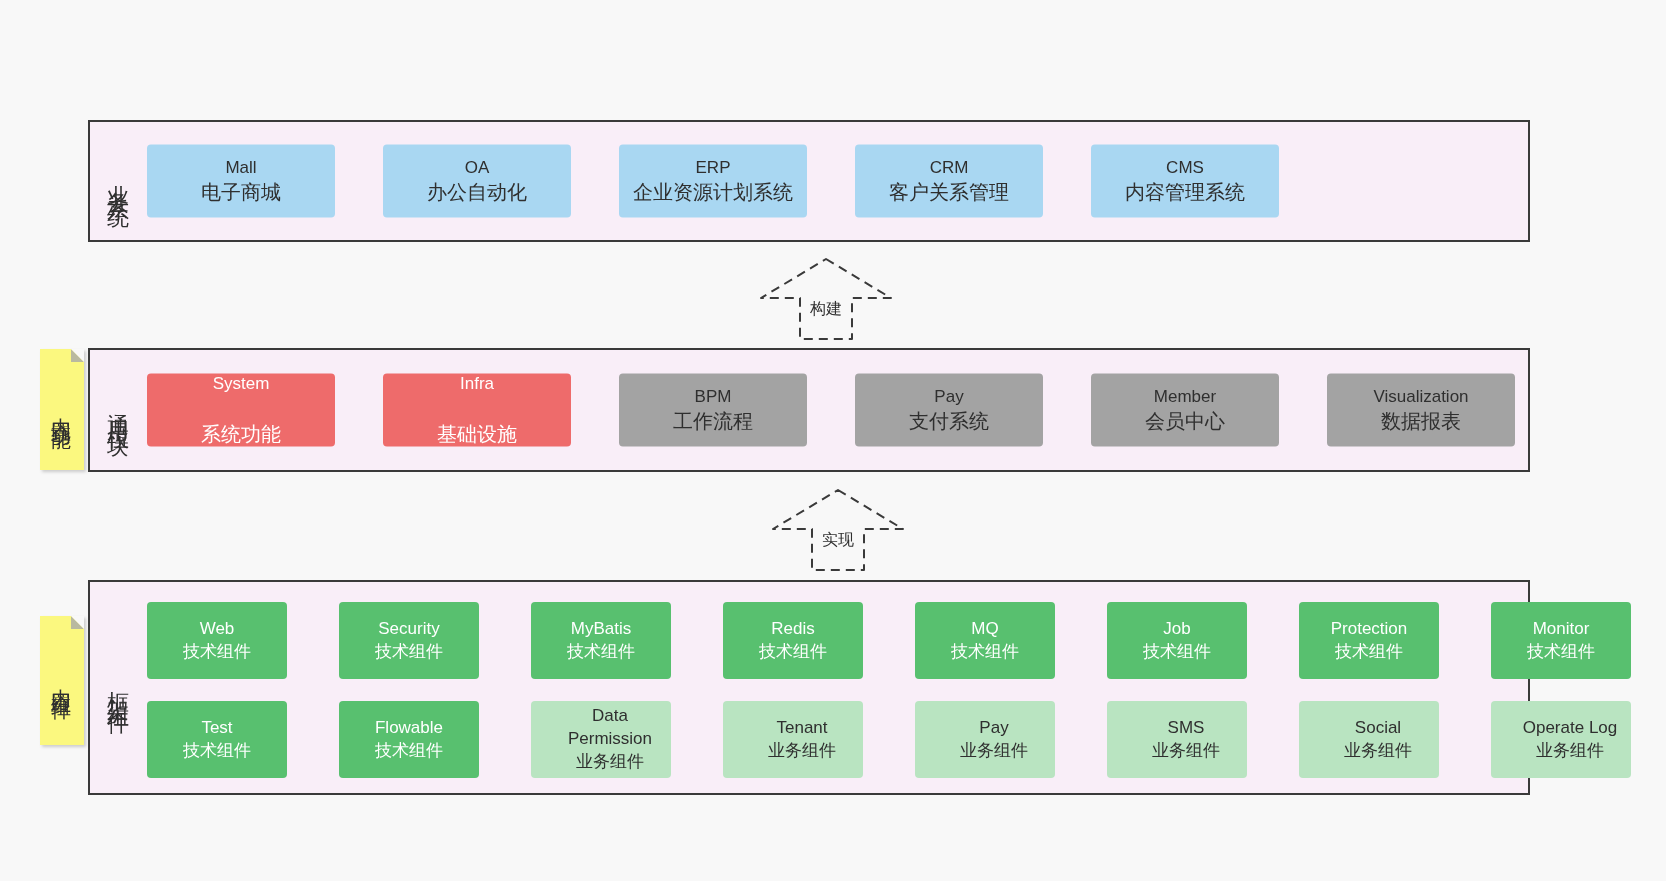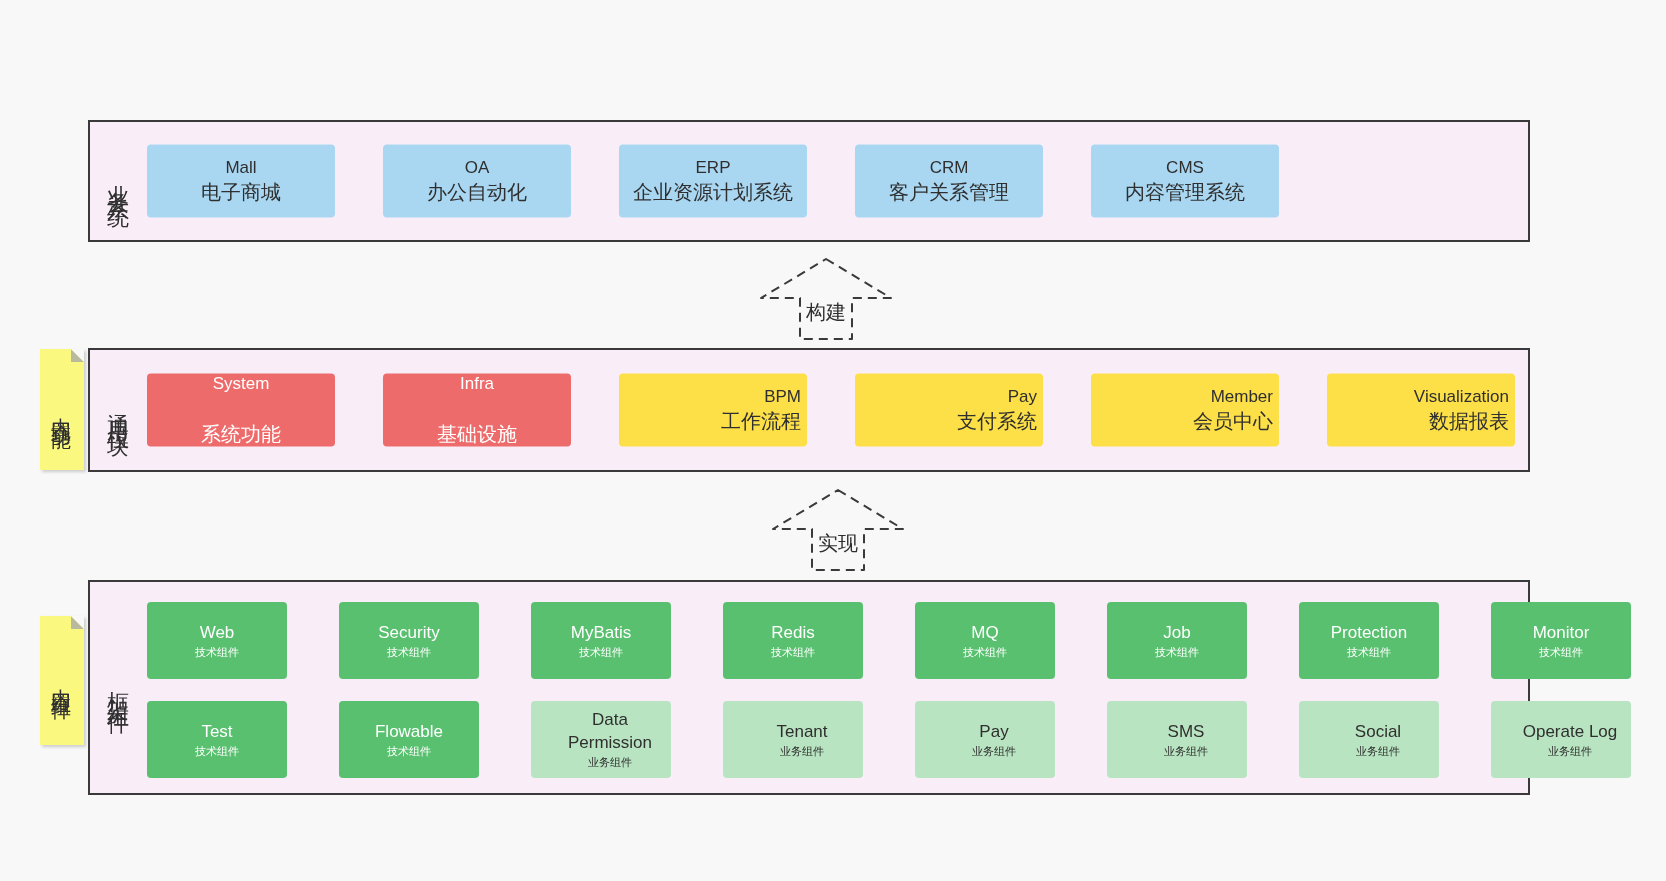--- a/index.html
+++ b/index.html
@@ -26,36 +26,36 @@
 
   .box {
     display:flex; flex-direction:column; justify-content:center; align-items:center;
     border-radius:4px; text-align:center; padding:4px 6px; line-height:1.35;
   }
   .row-six .box   { width:188px; height:73px; }
   .row-eight .box { width:140px; height:77px; }
 
   .box-title { font-size:17px; }
   .box-sub   { font-size:20px; }
-  .row-eight .box-sub { font-size:11px; }
+  .row-eight .box-sub { font-size:17px; }
 
   .blue   { background:#a9d7f2; color:#2f2f2f; }
   .red    { background:#ee6b6b; color:#ffffff;gap:25px; }
-  .pink   { background:#fde047; color:#2f2f2f;align-items:flex-end; }
+  .pink   { background:#a3a3a3; color:#2f2f2f; }
   .gdark  { background:#58c06f; color:#ffffff; }
   .glight { background:#b9e4c1; color:#2f2f2f;padding-left:24px; }
 
   
   .arrow { position:absolute; width:136px; height:86px; }
   .arrow-build     { left:758px; top:256px; }
   .arrow-implement { left:770px; top:487px; }
   .arrow svg { position:absolute; left:0; top:0; }
   .arrow-label {
     position:absolute; left:50%; top:43px; transform:translateX(-50%);
-    font-size:20px; color:#2f2f2f; background:#f8f8f8; padding:0 2px; white-space:nowrap;
+    font-size:16px; color:#2f2f2f; background:#f8f8f8; padding:0 2px; white-space:nowrap;
   }
 
   
   .sticky {
     position:absolute; left:40px; width:44px; background:#fbf87f;
     display:flex; justify-content:center; align-items:center;
     box-shadow:2px 2px 3px rgba(0,0,0,0.18);
   }
   .sticky-1 { top:349px; height:121px; }
   .sticky-2 { top:616px; height:129px; }

